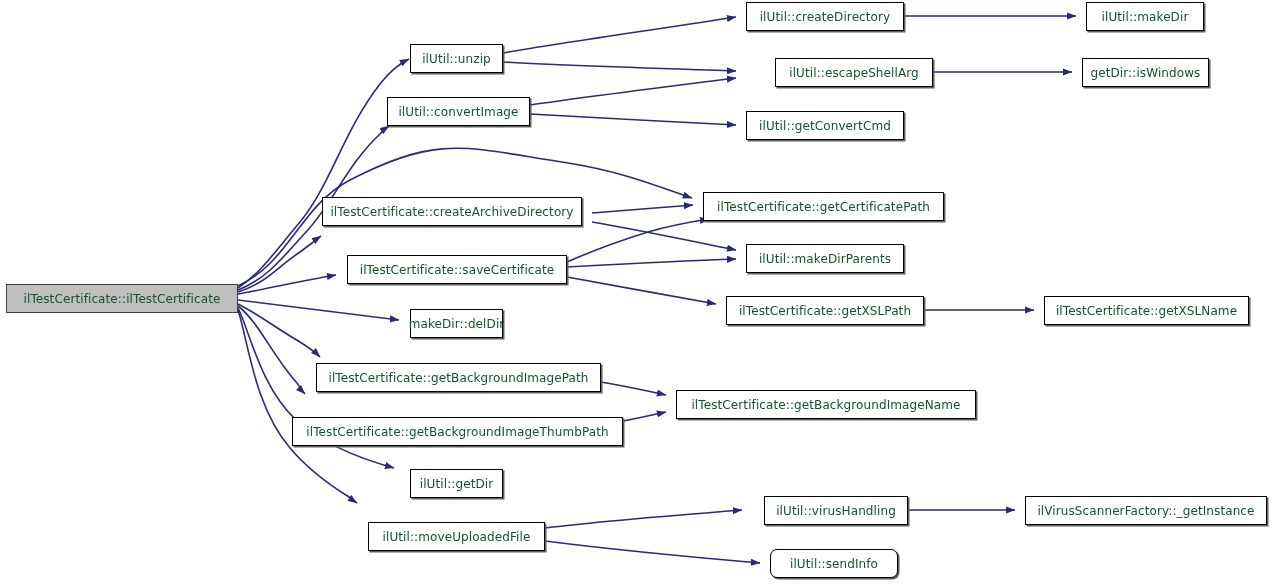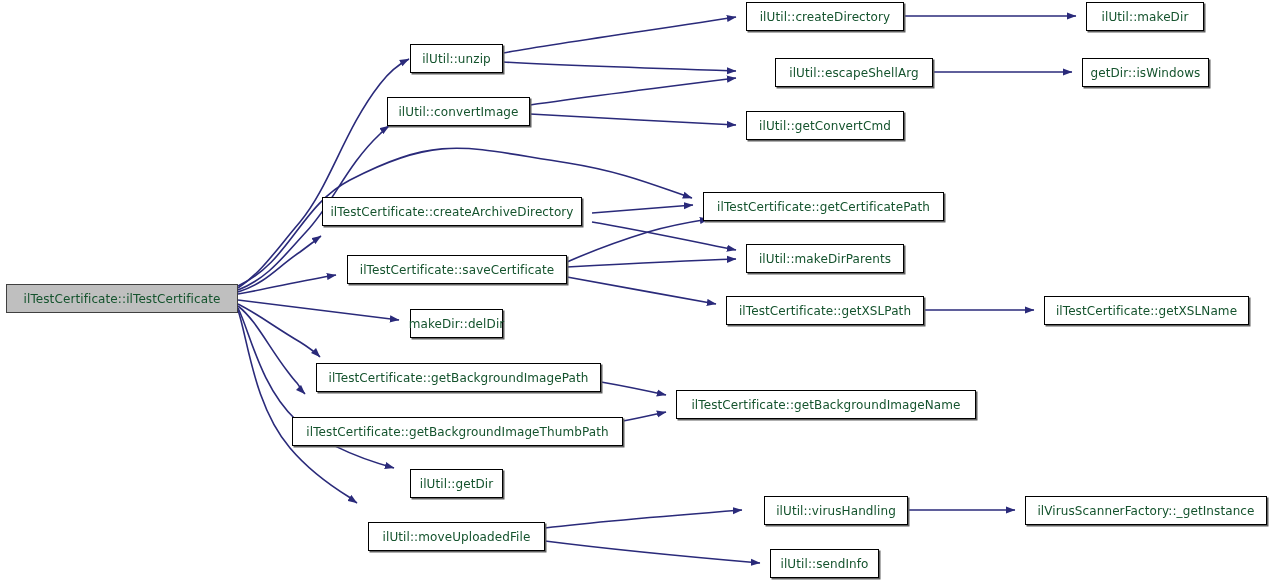--- a/index.html
+++ b/index.html
@@ -150,21 +150,21 @@
       </div>
       <div class="node shadow" style="left: 410px; top: 469px; width: 93px; height: 29px;">
         <span class="node-label">ilUtil::getDir</span>
       </div>
       <div class="node shadow" style="left: 368px; top: 522px; width: 177px; height: 29px;">
         <span class="node-label">ilUtil::moveUploadedFile</span>
       </div>
       <div class="node shadow" style="left: 752px; top: 496px; width: 144px; height: 29px; margin-left: 12px;">
         <span class="node-label">ilUtil::virusHandling</span>
       </div>
-      <div class="node shadow" style="left: 770px; top: 549px; width: 109px; height: 29px;">
+      <div class="node shadow" style="left: 770px; top: 549px; width: 128px; height: 29px; border-radius: 7px;">
         <span class="node-label">ilUtil::sendInfo</span>
       </div>
       <div class="node shadow" style="left: 1025px; top: 496px; width: 242px; height: 29px;">
         <span class="node-label">ilVirusScannerFactory::_getInstance</span>
       </div>
     </div>
 
 </div>
 
 </body></html>

